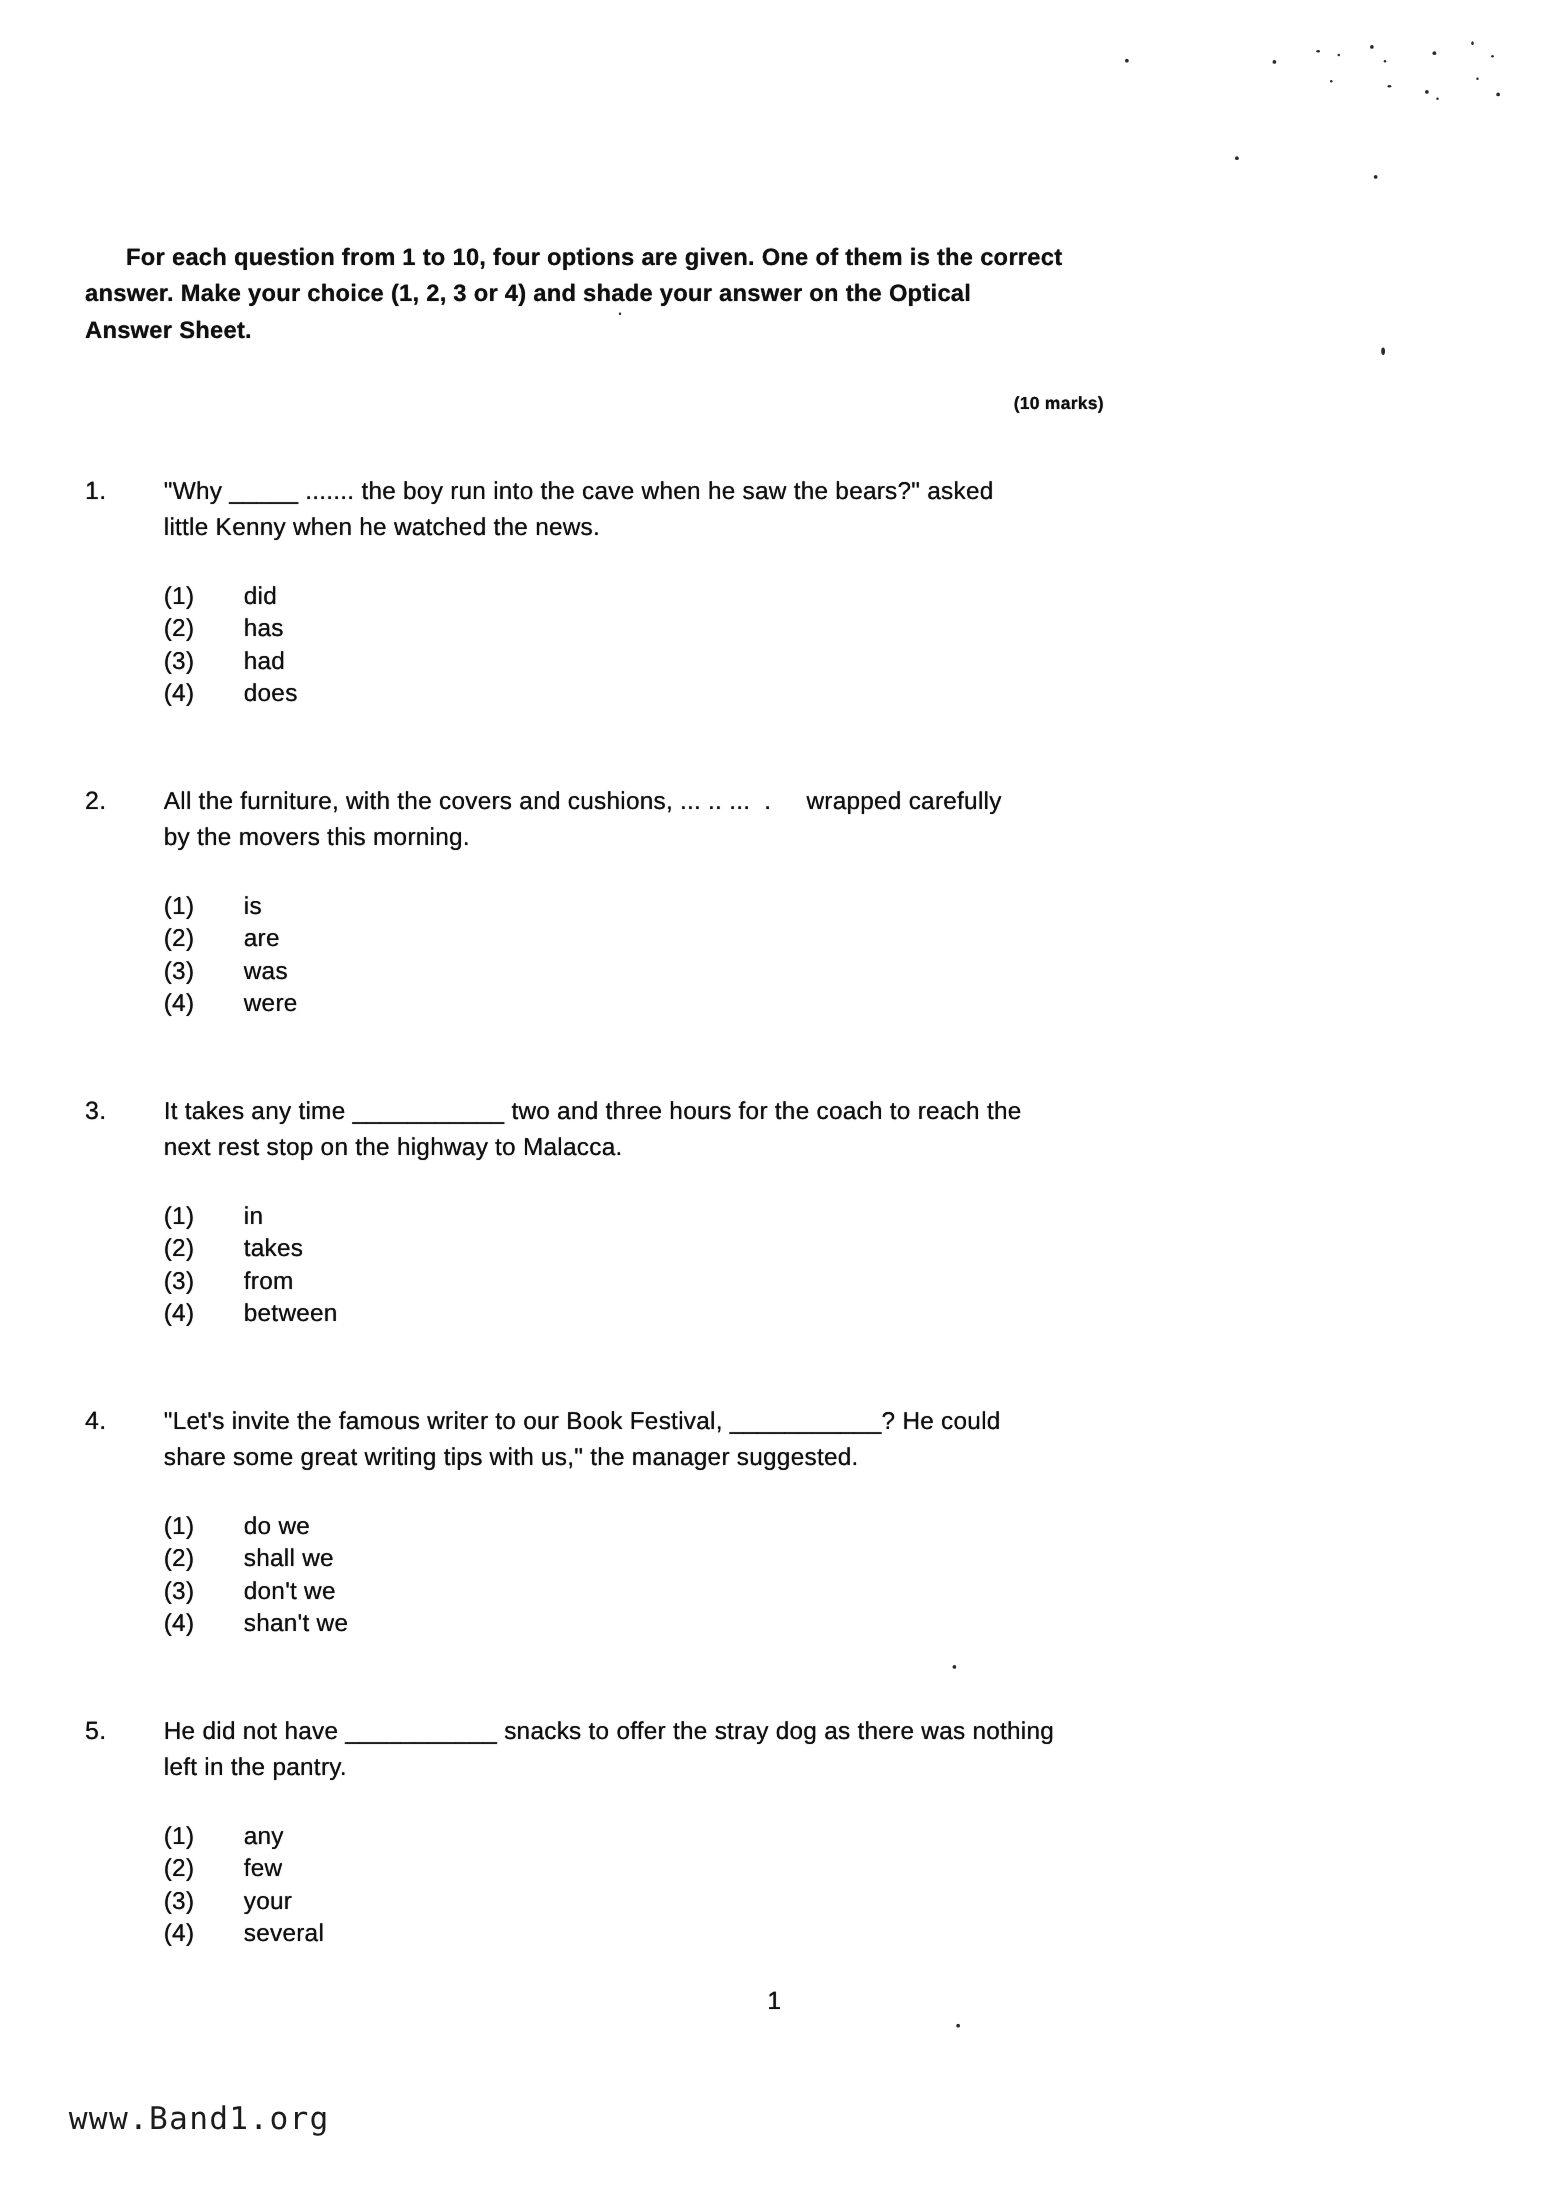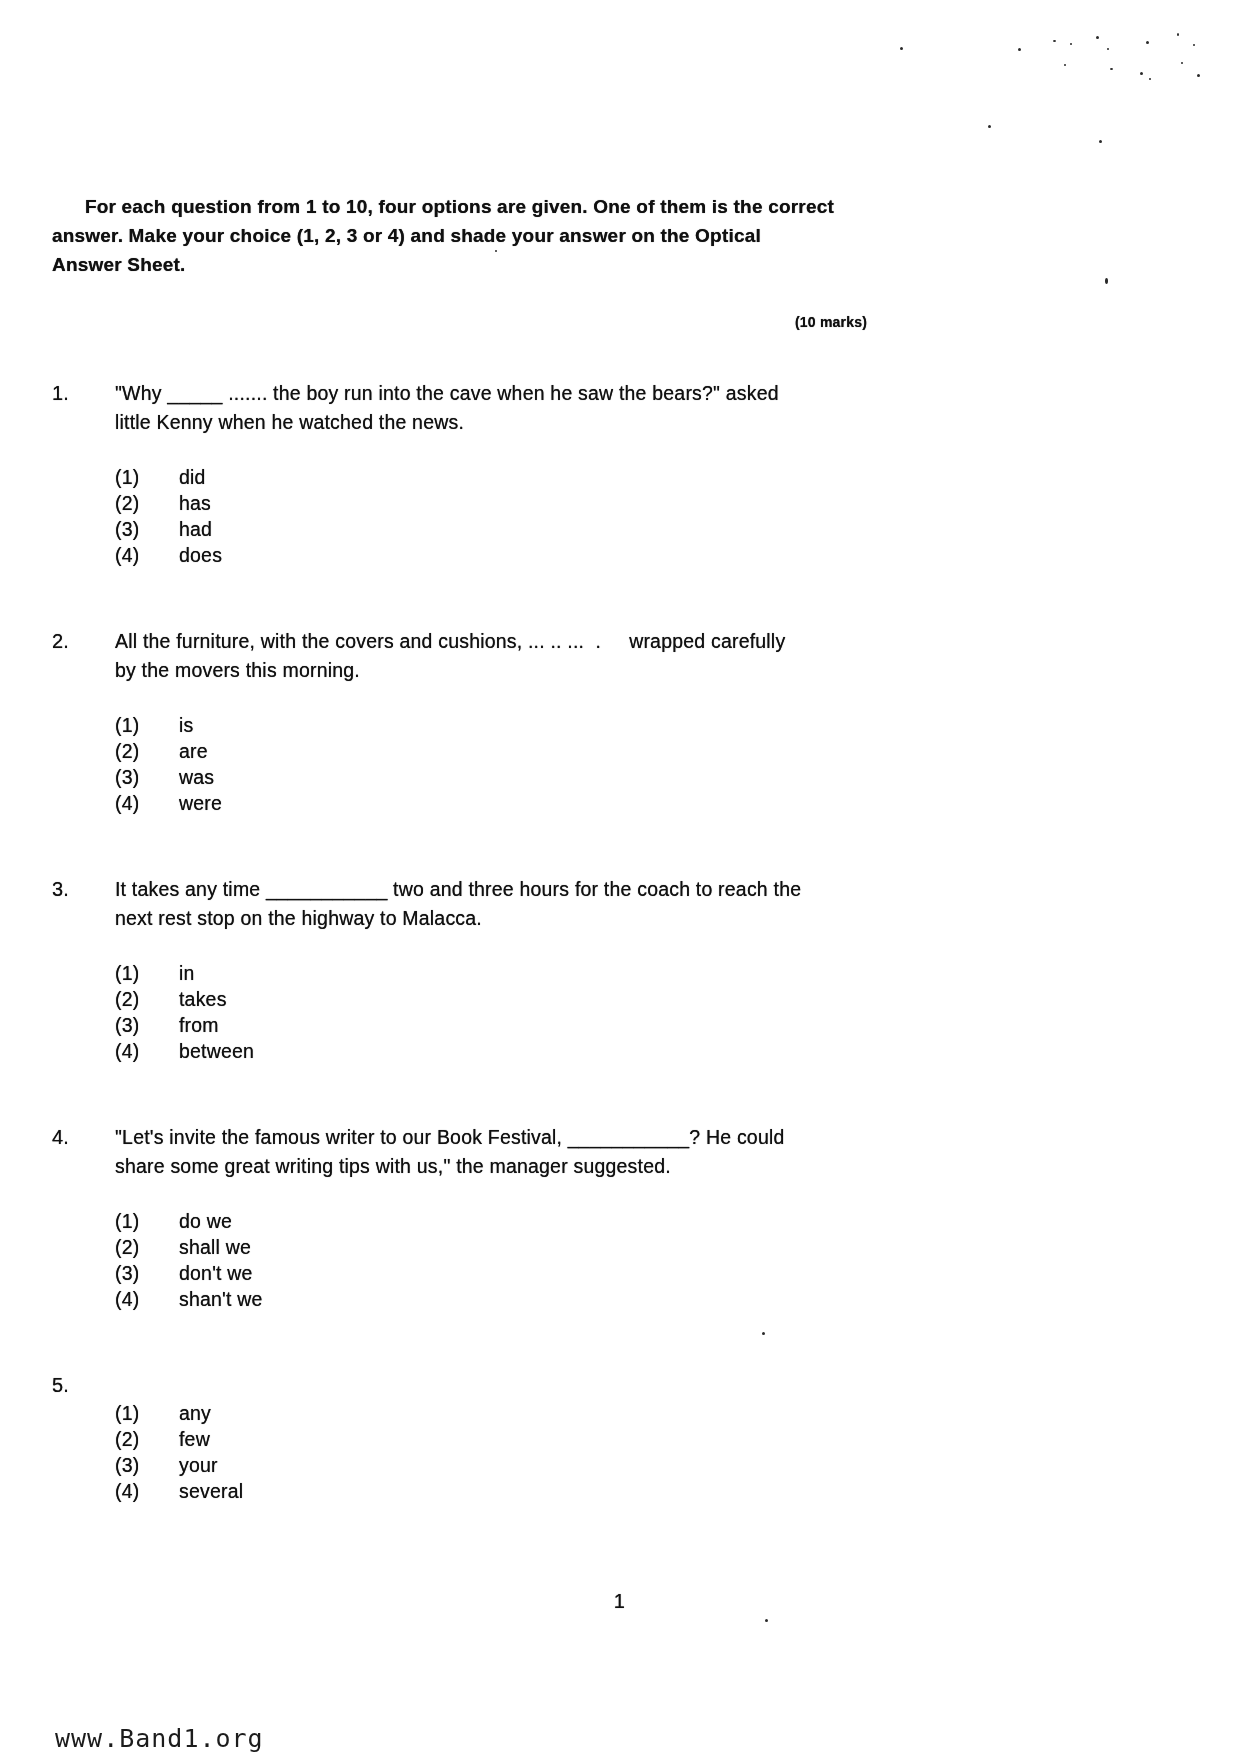--- a/index.html
+++ b/index.html
@@ -11,21 +11,21 @@
     position: relative;
     width: 1239px;
     height: 1754px;
     background: #ffffff;
     overflow: hidden;
     color: #101010;
   }
   .content {
     position: relative;
     padding-top: 163px;
-    padding-left: 52px;
+    padding-left: 68px;
     width: 815px;
   }
   
   .scan-text {
     text-shadow: 0 0 0.7px rgba(10,10,10,0.85);
     letter-spacing: 0.2px;
   }
   .instructions {
     position: relative;
     font-weight: bold;
@@ -81,21 +81,20 @@
     font-size: 20px;
   }
   .watermark {
     position: absolute;
     top: 1680px;
     left: 55px;
     font-family: "DejaVu Sans Mono", monospace;
     font-size: 25px;
     color: #1c1c1c;
     letter-spacing: 1px;
-    margin-top: 44px;
   }
   .speck {
     position: absolute;
     background: #2a2a2a;
     border-radius: 50%;
   }
 </style>
 </head>
 <body>
 
@@ -234,20 +233,22 @@
         <div class="option">
           <span class="opt-label scan-text">(4)</span>
           <span class="opt-text scan-text">shan't we</span>
         </div>
       </div>
     </div>
 
     <div class="question">
       <div class="q-row">
         <div class="q-num scan-text">5.</div>
+        <div class="q-text scan-text">He did not have ___________ snacks to offer the stray dog as there was nothing
+left in the pantry.</div>
       </div>
       <div class="options">
         <div class="option">
           <span class="opt-label scan-text">(1)</span>
           <span class="opt-text scan-text">any</span>
         </div>
         <div class="option">
           <span class="opt-label scan-text">(2)</span>
           <span class="opt-text scan-text">few</span>
         </div>

